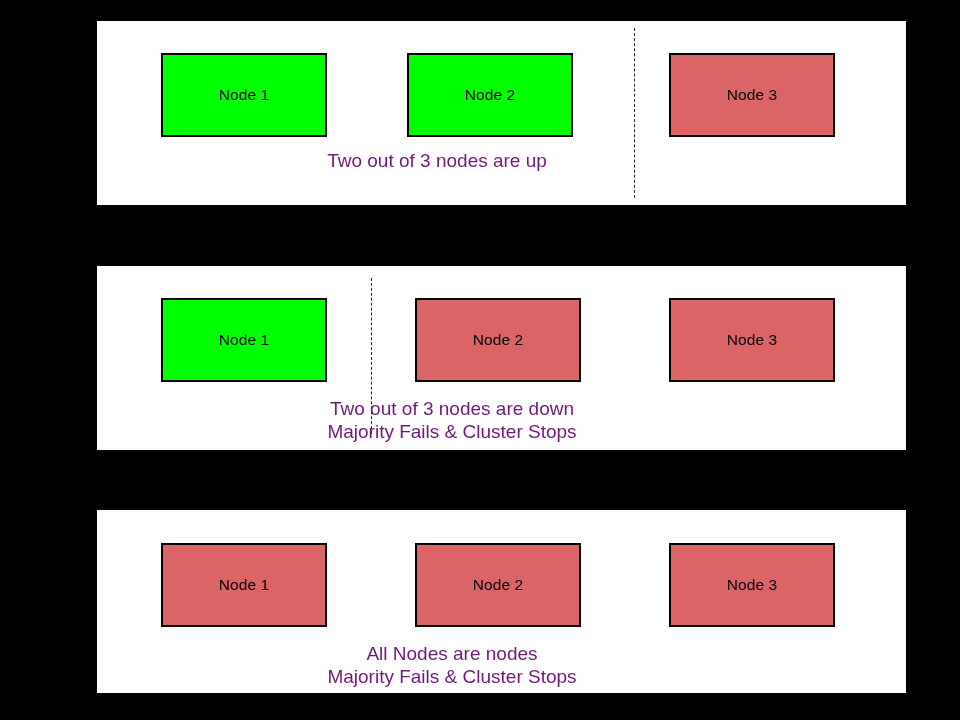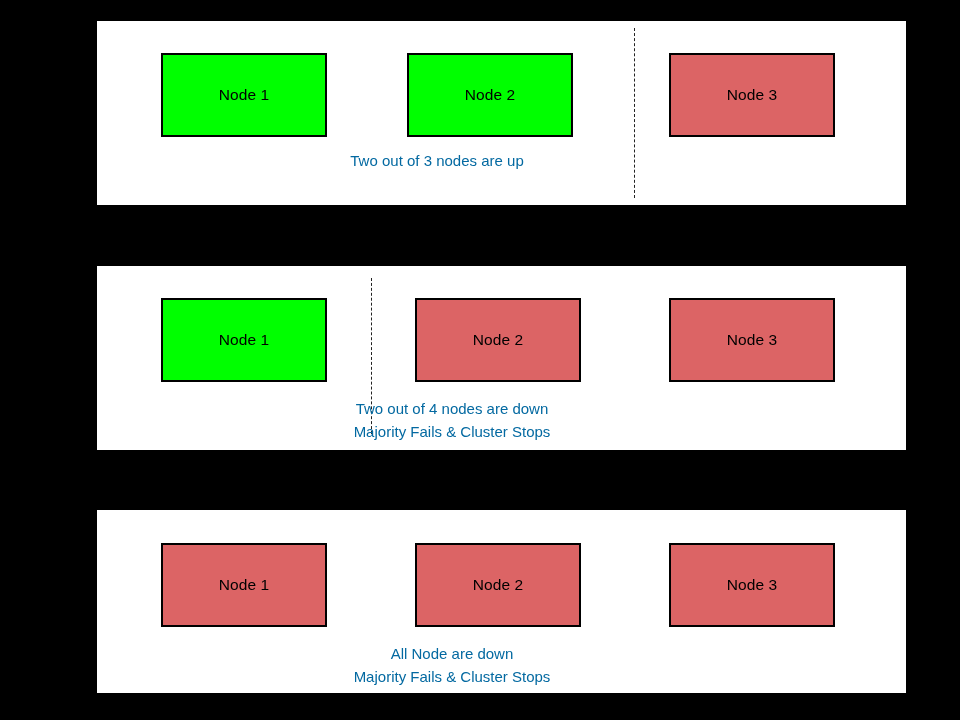--- a/index.html
+++ b/index.html
@@ -55,22 +55,22 @@
 
   .divider {
     position: absolute;
     width: 0;
     border-left: 1.6px dashed #222222;
   }
 
   .caption {
     position: absolute;
     font-family: "Liberation Sans", sans-serif;
-    font-size: 15px;
-    color: #0369a1;
+    font-size: 19px;
+    color: #701a75;
     text-align: center;
     line-height: 23px;
     white-space: nowrap;
   }
 
   .caption-line { display: block; }
 </style>
 </head>
 <body>
 
@@ -108,40 +108,40 @@
       <span class="node-label">Node 2</span>
     </div>
 
     <div class="node-box" style="left:572px; top:32px; background:#DC6465;">
       <span class="node-label">Node 3</span>
     </div>
 
     <div class="divider" style="left:274px; top:12px; height:156px;"></div>
 
     <div class="caption" style="left:180px; top:131px; width:350px;">
-      <span class="caption-line">Two out of 4 nodes are down</span>
+      <span class="caption-line">Two out of 3 nodes are down</span>
       <span class="caption-line">Majority Fails &amp; Cluster Stops</span>
     </div>
 
   </div>
 
   <div class="panel panel-3">
 
     <div class="node-box" style="left:64px; top:33px; background:#DC6465;">
       <span class="node-label">Node 1</span>
     </div>
 
     <div class="node-box" style="left:318px; top:33px; background:#DC6465;">
       <span class="node-label">Node 2</span>
     </div>
 
     <div class="node-box" style="left:572px; top:33px; background:#DC6465;">
       <span class="node-label">Node 3</span>
     </div>
 
     <div class="caption" style="left:180px; top:132px; width:350px;">
-      <span class="caption-line">All Node are down</span>
+      <span class="caption-line">All Nodes are nodes</span>
       <span class="caption-line">Majority Fails &amp; Cluster Stops</span>
     </div>
 
   </div>
 
 </div>
 
 </body></html>

